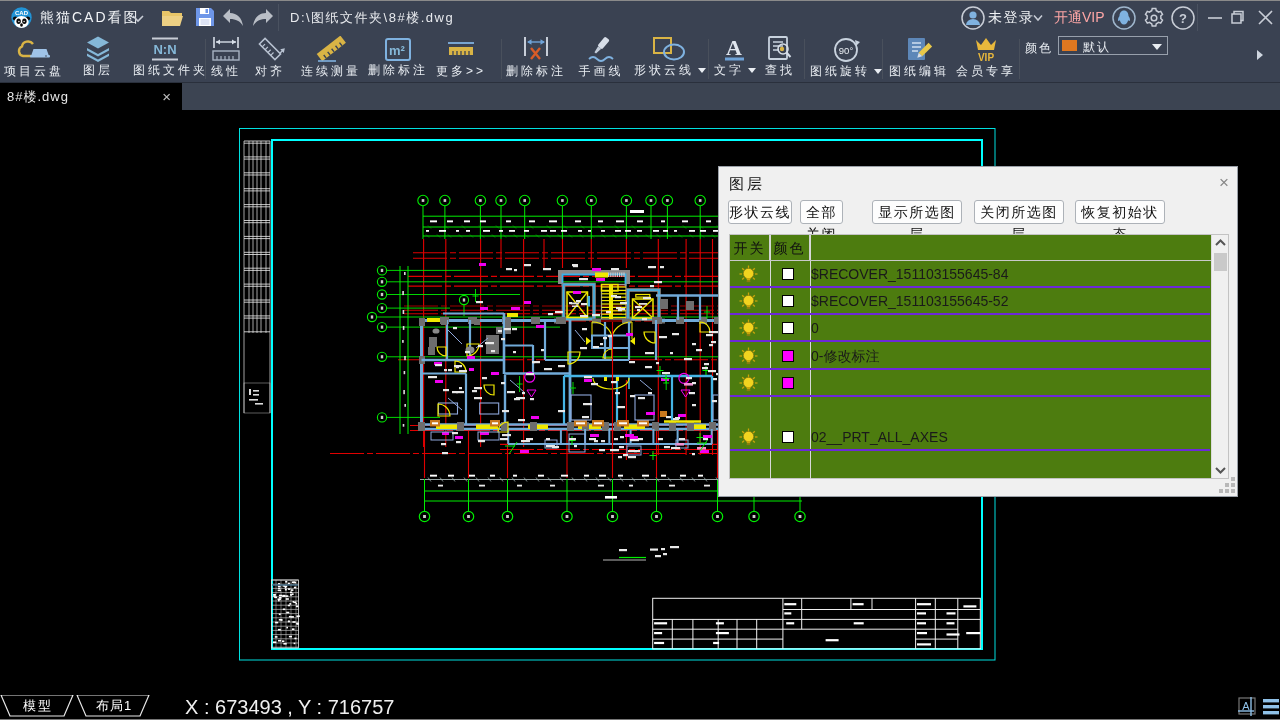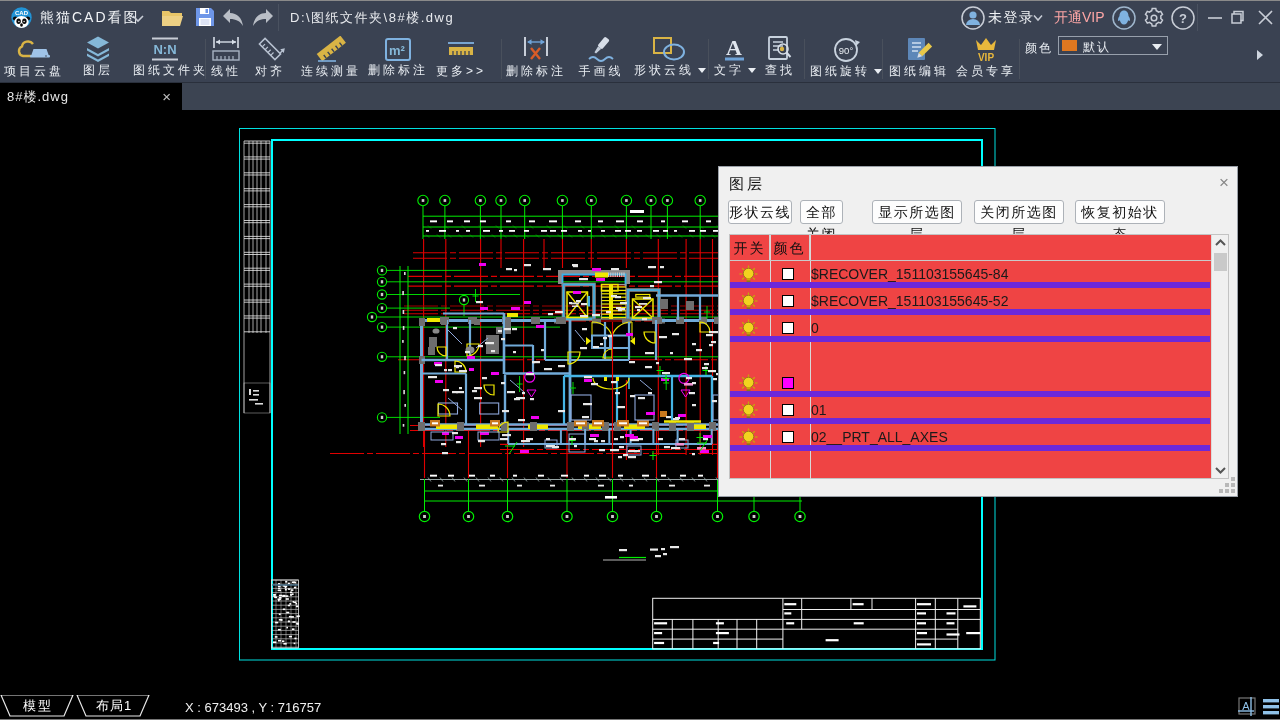--- a/index.html
+++ b/index.html
@@ -10,31 +10,31 @@
 #tab1 .x{position:absolute;right:10px;top:0;color:#c0c0c0;font-size:15px}
 #statusbar{position:absolute;left:0;top:695px;width:1280px;height:25px;background:#000;border-bottom:1px solid #777}
 .titem{position:absolute;top:0;height:50px;text-align:center;color:#e9edf2;font-size:12px}
 .titem svg{display:block;margin:3px auto 0}
 .tlabel{margin-top:0px;white-space:nowrap;letter-spacing:3px}
 .tsep{position:absolute;top:6px;width:1px;height:40px;background:#2e3542;border-right:1px solid #49505c}
 #dialog{position:absolute;left:718px;top:166px;width:520px;height:331px;background:#f0f0f0;border:1px solid #9aa0a8;z-index:5;font-family:"Liberation Sans",sans-serif}
 #dlgtitle{position:absolute;left:10px;top:8px;font-size:15px;color:#111;letter-spacing:3px}
 #dlgx{position:absolute;right:8px;top:6px;font-size:17px;color:#888}
 .dbtn{position:absolute;top:33px;height:24px;background:#fdfdfd;border:1px solid #adb2b8;border-radius:3px;font-size:14px;color:#111;text-align:center;line-height:22px;letter-spacing:1.5px}
-#ltable{position:absolute;left:10px;top:67px;width:500px;height:245px;background:#ef4444;border:1px solid #c3c3c3}
+#ltable{position:absolute;left:10px;top:67px;width:500px;height:245px;background:#4d7c0f;border:1px solid #c3c3c3}
 .hdrcell{position:absolute;top:0;height:25px;font-size:14px;color:#111;text-align:center;line-height:26px;border-right:1px solid #d0d0d0;letter-spacing:2px}
-.lrow{position:absolute;left:0;width:480px;height:27px;border-bottom:6px solid #6d28d9}
+.lrow{position:absolute;left:0;width:480px;height:27px;border-bottom:2px solid #6d28d9}
 .lname{position:absolute;left:81px;top:5px;font-size:14px;color:#1a1a1a;white-space:nowrap}
 .sw{position:absolute;left:52px;top:7px;width:12px;height:12px;border:1.5px solid #000}
 .vline{position:absolute;top:0;width:1px;height:244px;background:#d8d8d8}
 #sbar{position:absolute;right:0;top:0;width:17px;height:243px;background:#f0f0f0;border-left:1px solid #dcdcdc}
 #sthumb{position:absolute;left:2px;top:18px;width:13px;height:18px;background:#c9c9c9}
 .grip{position:absolute;width:4px;height:4px;background:#b8b8b8}
 #stabs{position:absolute;left:0;top:695px;height:25px;color:#fff;font-size:13px;z-index:2}
-#coords{position:absolute;left:185px;top:695px;height:25px;line-height:25px;color:#f0f0f0;font-size:13px;z-index:2}
+#coords{position:absolute;left:185px;top:695px;height:25px;line-height:25px;color:#f0f0f0;font-size:20px;z-index:2}
 </style></head><body>
 <div id="titlebar">
     <svg class="abs" style="left:11px;top:6px" width="21" height="21" viewBox="0 0 21 21">
       <circle cx="10.5" cy="10.5" r="10.2" fill="#2193d6"></circle>
       <text x="10.5" y="8.2" font-size="6" font-weight="bold" fill="#fff" text-anchor="middle" font-family="Liberation Sans">CAD</text>
       <ellipse cx="4.3" cy="11.5" rx="2.4" ry="2" fill="#0a0a0a"></ellipse>
       <ellipse cx="16.7" cy="11.5" rx="2.4" ry="2" fill="#0a0a0a"></ellipse>
       <ellipse cx="10.5" cy="15" rx="7.2" ry="6" fill="#fff"></ellipse>
       <ellipse cx="7.6" cy="14.2" rx="2.2" ry="2.7" fill="#0a0a0a"></ellipse>
       <ellipse cx="13.4" cy="14.2" rx="2.2" ry="2.7" fill="#0a0a0a"></ellipse>
@@ -1273,54 +1273,54 @@
             <line x1="3.2" y1="14.5" x2="5" y2="12.8"></line>
             <line x1="15.8" y1="14.5" x2="14" y2="12.8"></line>
           </g>
           <circle cx="9.5" cy="8.5" r="5.2" fill="#f2d41f" stroke="#8a7a10" stroke-width="0.8"></circle>
           <path d="M7.5,13 h4 l-0.5,2.5 h-3 Z" fill="#caa50a"></path>
           <rect x="7.6" y="15.5" width="3.8" height="1.6" fill="#8a7a10"></rect>
         </svg>
         <div class="sw" style="background:#fff"></div>
         <div class="lname">0</div>
       </div>
+      <div class="lrow" style="top:108px">
+        <svg class="abs" style="left:9px;top:4px" width="19" height="19" viewBox="0 0 19 19">
+          <g stroke="#caa50a" stroke-width="1.3">
+            <line x1="9.5" y1="0.5" x2="9.5" y2="3"></line>
+            <line x1="3.2" y1="3.2" x2="5" y2="5"></line>
+            <line x1="15.8" y1="3.2" x2="14" y2="5"></line>
+            <line x1="0.5" y1="9" x2="3" y2="9"></line>
+            <line x1="16" y1="9" x2="18.5" y2="9"></line>
+            <line x1="3.2" y1="14.5" x2="5" y2="12.8"></line>
+            <line x1="15.8" y1="14.5" x2="14" y2="12.8"></line>
+          </g>
+          <circle cx="9.5" cy="8.5" r="5.2" fill="#f2d41f" stroke="#8a7a10" stroke-width="0.8"></circle>
+          <path d="M7.5,13 h4 l-0.5,2.5 h-3 Z" fill="#caa50a"></path>
+          <rect x="7.6" y="15.5" width="3.8" height="1.6" fill="#8a7a10"></rect>
+        </svg>
+        <div class="sw" style="background:#ff00ff"></div>
+        <div class="lname">0-修改标注</div>
+      </div>
       <div class="lrow" style="top:135px">
         <svg class="abs" style="left:9px;top:4px" width="19" height="19" viewBox="0 0 19 19">
           <g stroke="#caa50a" stroke-width="1.3">
             <line x1="9.5" y1="0.5" x2="9.5" y2="3"></line>
             <line x1="3.2" y1="3.2" x2="5" y2="5"></line>
             <line x1="15.8" y1="3.2" x2="14" y2="5"></line>
             <line x1="0.5" y1="9" x2="3" y2="9"></line>
             <line x1="16" y1="9" x2="18.5" y2="9"></line>
             <line x1="3.2" y1="14.5" x2="5" y2="12.8"></line>
             <line x1="15.8" y1="14.5" x2="14" y2="12.8"></line>
           </g>
           <circle cx="9.5" cy="8.5" r="5.2" fill="#f2d41f" stroke="#8a7a10" stroke-width="0.8"></circle>
           <path d="M7.5,13 h4 l-0.5,2.5 h-3 Z" fill="#caa50a"></path>
           <rect x="7.6" y="15.5" width="3.8" height="1.6" fill="#8a7a10"></rect>
         </svg>
         <div class="sw" style="background:#ff00ff"></div>
-      </div>
-      <div class="lrow" style="top:162px">
-        <svg class="abs" style="left:9px;top:4px" width="19" height="19" viewBox="0 0 19 19">
-          <g stroke="#caa50a" stroke-width="1.3">
-            <line x1="9.5" y1="0.5" x2="9.5" y2="3"></line>
-            <line x1="3.2" y1="3.2" x2="5" y2="5"></line>
-            <line x1="15.8" y1="3.2" x2="14" y2="5"></line>
-            <line x1="0.5" y1="9" x2="3" y2="9"></line>
-            <line x1="16" y1="9" x2="18.5" y2="9"></line>
-            <line x1="3.2" y1="14.5" x2="5" y2="12.8"></line>
-            <line x1="15.8" y1="14.5" x2="14" y2="12.8"></line>
-          </g>
-          <circle cx="9.5" cy="8.5" r="5.2" fill="#f2d41f" stroke="#8a7a10" stroke-width="0.8"></circle>
-          <path d="M7.5,13 h4 l-0.5,2.5 h-3 Z" fill="#caa50a"></path>
-          <rect x="7.6" y="15.5" width="3.8" height="1.6" fill="#8a7a10"></rect>
-        </svg>
-        <div class="sw" style="background:#fff"></div>
-        <div class="lname">01</div>
       </div>
       <div class="lrow" style="top:189px">
         <svg class="abs" style="left:9px;top:4px" width="19" height="19" viewBox="0 0 19 19">
           <g stroke="#caa50a" stroke-width="1.3">
             <line x1="9.5" y1="0.5" x2="9.5" y2="3"></line>
             <line x1="3.2" y1="3.2" x2="5" y2="5"></line>
             <line x1="15.8" y1="3.2" x2="14" y2="5"></line>
             <line x1="0.5" y1="9" x2="3" y2="9"></line>
             <line x1="16" y1="9" x2="18.5" y2="9"></line>
             <line x1="3.2" y1="14.5" x2="5" y2="12.8"></line>

